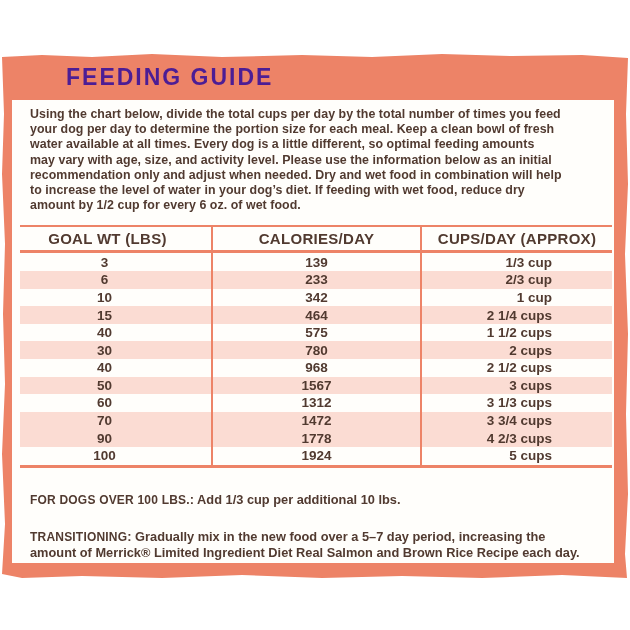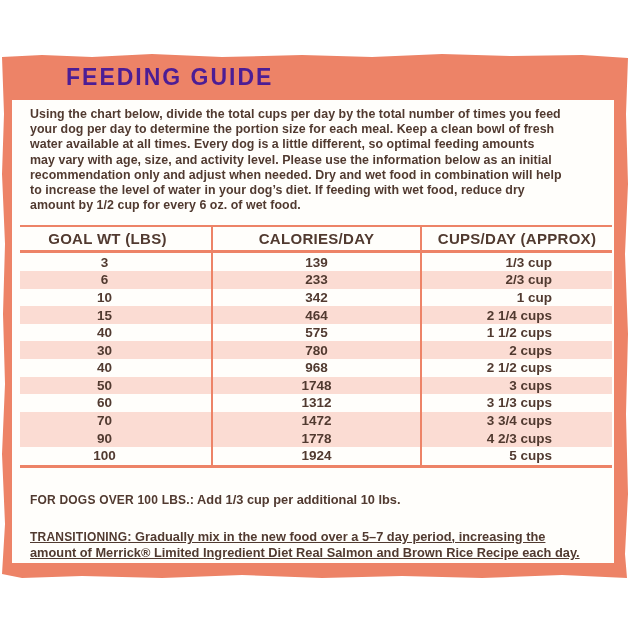--- a/index.html
+++ b/index.html
@@ -49,21 +49,21 @@
   .row { display:flex; height:17.6px; }
   .row.alt { background:#fbdcd3; }
   .td { display:flex; align-items:center; }
   .c0 { width:191px; justify-content:center; padding-right:22px; }
   .c1 { width:209px; justify-content:center; border-left:2.5px solid #ed8367; }
   .c2 { width:192px; justify-content:flex-end; padding-right:60px; border-left:2.5px solid #ed8367; }
   .th.c0 { padding-right:16px; }
   .th.c2 { padding-right:0; justify-content:center; }
   .notes { margin:9px 6px 0 18px; }
   .note { white-space:pre-line; font-size:12.8px; line-height:15px; }
-  .note + .note { margin-top:6px;text-decoration:underline; }
+  .note + .note { margin-top:6px; }
   .note-label { font-size:12px; letter-spacing:0.2px; }
 </style>
 </head>
 <body>
 
 <div class="card">
   <div class="header-band">
     <div class="page-title">FEEDING GUIDE</div>
   </div>
   <div class="card-inner">
@@ -112,21 +112,21 @@
             <div class="td c1">780</div>
             <div class="td c2">2 cups</div>
           </div>
           <div class="row">
             <div class="td c0">40</div>
             <div class="td c1">968</div>
             <div class="td c2">2 1/2 cups</div>
           </div>
           <div class="row alt">
             <div class="td c0">50</div>
-            <div class="td c1">1748</div>
+            <div class="td c1">1567</div>
             <div class="td c2">3 cups</div>
           </div>
           <div class="row">
             <div class="td c0">60</div>
             <div class="td c1">1312</div>
             <div class="td c2">3 1/3 cups</div>
           </div>
           <div class="row alt">
             <div class="td c0">70</div>
             <div class="td c1">1472</div>

